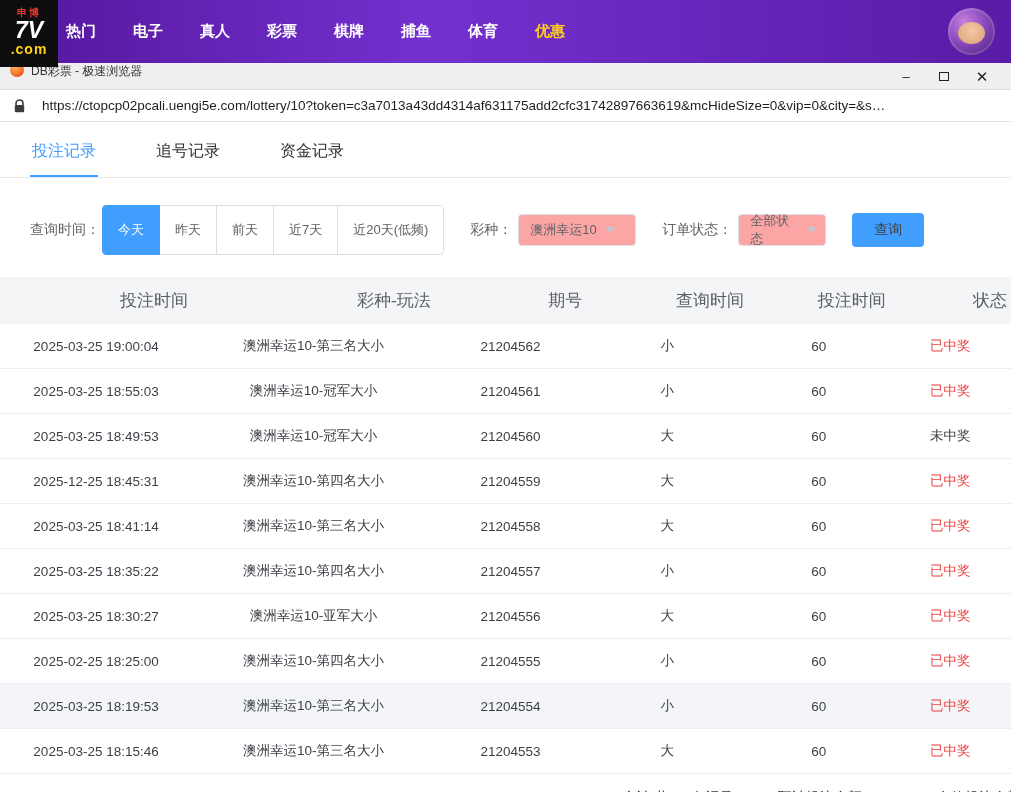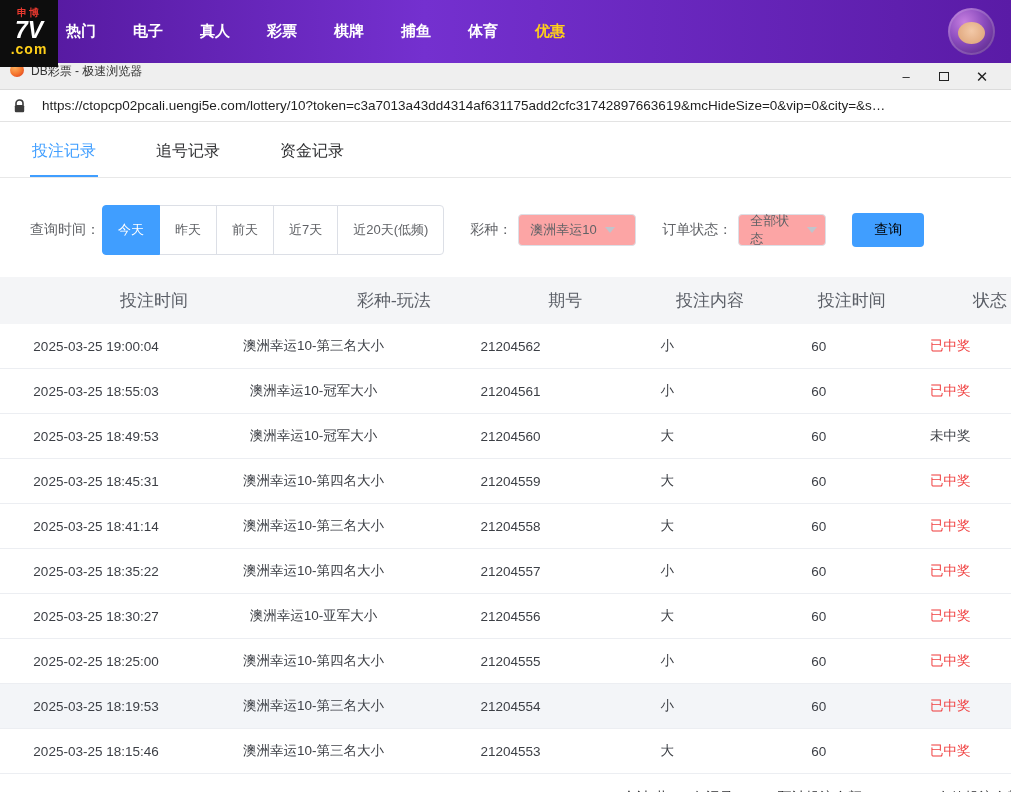--- a/index.html
+++ b/index.html
@@ -64,21 +64,21 @@
   .time-btn.active{background:var(--accent);border-color:var(--accent);color:#fff;position:relative;z-index:1;}
   .sel-label{margin-left:26px;}
   .select-box{height:32px;border:1px solid #dcdfe6;border-radius:4px;background:#fca5a5;display:flex;
     align-items:center;padding:0 8px 0 11px;font-size:13px;color:#606266;
     cursor:pointer;margin-left:6px;}
   .select-box.lottery{width:118px;}
   .select-box.status{width:88px;}
   .chevron{width:0;height:0;border-left:5px solid transparent;border-right:5px solid transparent;
     border-top:6px solid #c0c4cc;margin-left:8px;}
   .query-btn{margin-left:26px;height:34px;padding:0 22px;background:var(--accent);border:none;
-    border-radius:4px;color:#000000;font-size:14px;cursor:pointer;text-align:right;}
+    border-radius:4px;color:#404040;font-size:14px;cursor:pointer;text-align:right;}
 
   
   .table-wrap{margin-top:22px;flex:0 0 auto;}
   table{width:100%;border-collapse:collapse;table-layout:fixed;}
   thead th{background:#f4f5f7;color:#5a5e66;font-weight:400;font-size:17px;padding:12px 4px;
     text-align:right;font-family:Liberation Serif, serif;}
   tbody td{font-size:13.5px;color:#3c3f45;padding:13px 4px;text-align:center;
     border-bottom:1px solid #eceef2;white-space:nowrap;overflow:hidden;}
   tbody tr.hl{background:#f3f5f8;}
   td.status-win{color:var(--win-red);}
@@ -171,21 +171,21 @@
           <col style="width:15%">
         <col style="width:16%">
           <col style="width:14%">
           <col style="width:12%">
       </colgroup>
       <thead>
           <tr>
             <th>投注时间</th>
             <th>彩种-玩法</th>
             <th>期号</th>
-            <th>投注内容</th>
+            <th>查询时间</th>
             <th>投注时间</th>
             <th>状态</th>
           </tr>
         </thead>
       <tbody>
           <tr>
             <td>2025-03-25 19:00:04</td>
             <td>澳洲幸运10-第三名大小</td>
             <td>21204562</td>
             <td>小</td>
@@ -202,21 +202,21 @@
           </tr>
           <tr>
             <td>2025-03-25 18:49:53</td>
             <td>澳洲幸运10-冠军大小</td>
             <td>21204560</td>
             <td>大</td>
             <td>60</td>
             <td class="status-lose">未中奖</td>
           </tr>
           <tr>
-            <td>2025-03-25 18:45:31</td>
+            <td>2025-12-25 18:45:31</td>
             <td>澳洲幸运10-第四名大小</td>
             <td>21204559</td>
             <td>大</td>
             <td>60</td>
             <td class="status-win">已中奖</td>
           </tr>
           <tr>
             <td>2025-03-25 18:41:14</td>
             <td>澳洲幸运10-第三名大小</td>
             <td>21204558</td>

